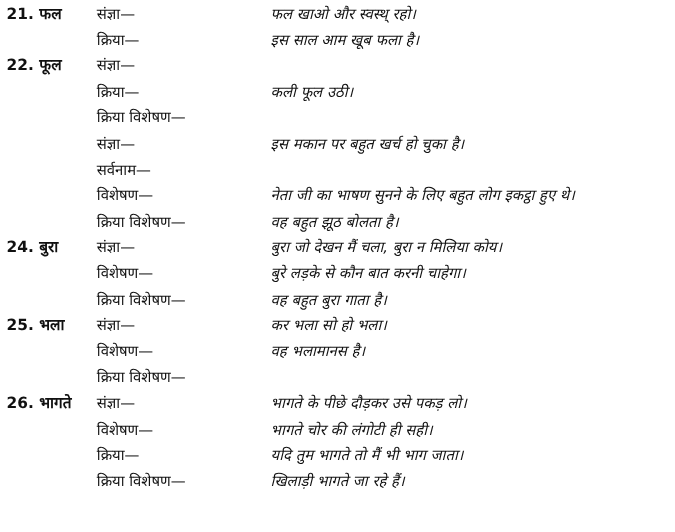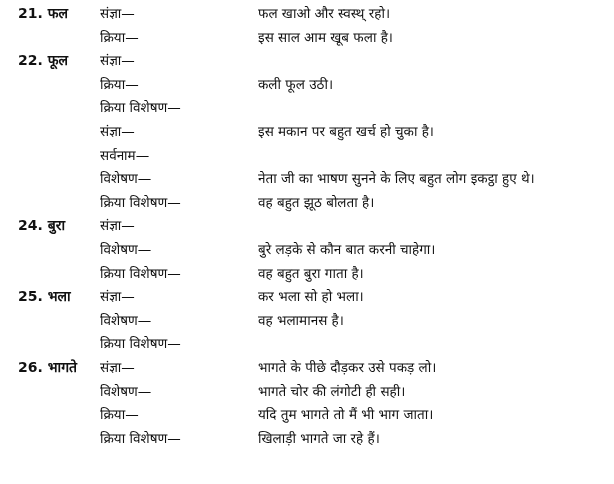--- a/index.html
+++ b/index.html
@@ -10,21 +10,21 @@
     body {
       width: 614px;
       height: 484px;
       overflow: hidden;
       position: relative;
       font-family: "DejaVu Sans", "Liberation Sans", sans-serif;
       color: #111111;
     }
     .page {
       position: absolute;
-      left: 12px;
+      left: 0;
       top: 2px;
       width: 564px;
     }
     .row {
       position: relative;
       height: 23.6px;
       line-height: 23.6px;
       font-size: 13.5px;
       white-space: nowrap;
     }
@@ -34,20 +34,21 @@
       font-weight: bold;
       font-size: 14px;
     }
     .pos {
       position: absolute;
       left: 88px;
     }
     .example {
       position: absolute;
       left: 246px;
+      font-style: italic;
     }
   </style>
 </head>
 <body>
 
 <div class="page">
 
   <div class="row">
     <span class="word"><span>21.</span> <span>फल</span></span>
     <span class="pos">संज्ञा—</span>
@@ -82,20 +83,21 @@
     <span class="example">नेता जी का भाषण सुनने के लिए बहुत लोग इकट्ठा हुए थे।</span>
   </div>
   <div class="row">
     <span class="pos">क्रिया विशेषण—</span>
     <span class="example">वह बहुत झूठ बोलता है।</span>
   </div>
 
   <div class="row">
     <span class="word"><span>24.</span> <span>बुरा</span></span>
     <span class="pos">संज्ञा—</span>
+    <span class="example">बुरा जो देखन मैं चला, बुरा न मिलिया कोय।</span>
   </div>
   <div class="row">
     <span class="pos">विशेषण—</span>
     <span class="example">बुरे लड़के से कौन बात करनी चाहेगा।</span>
   </div>
   <div class="row">
     <span class="pos">क्रिया विशेषण—</span>
     <span class="example">वह बहुत बुरा गाता है।</span>
   </div>
 

